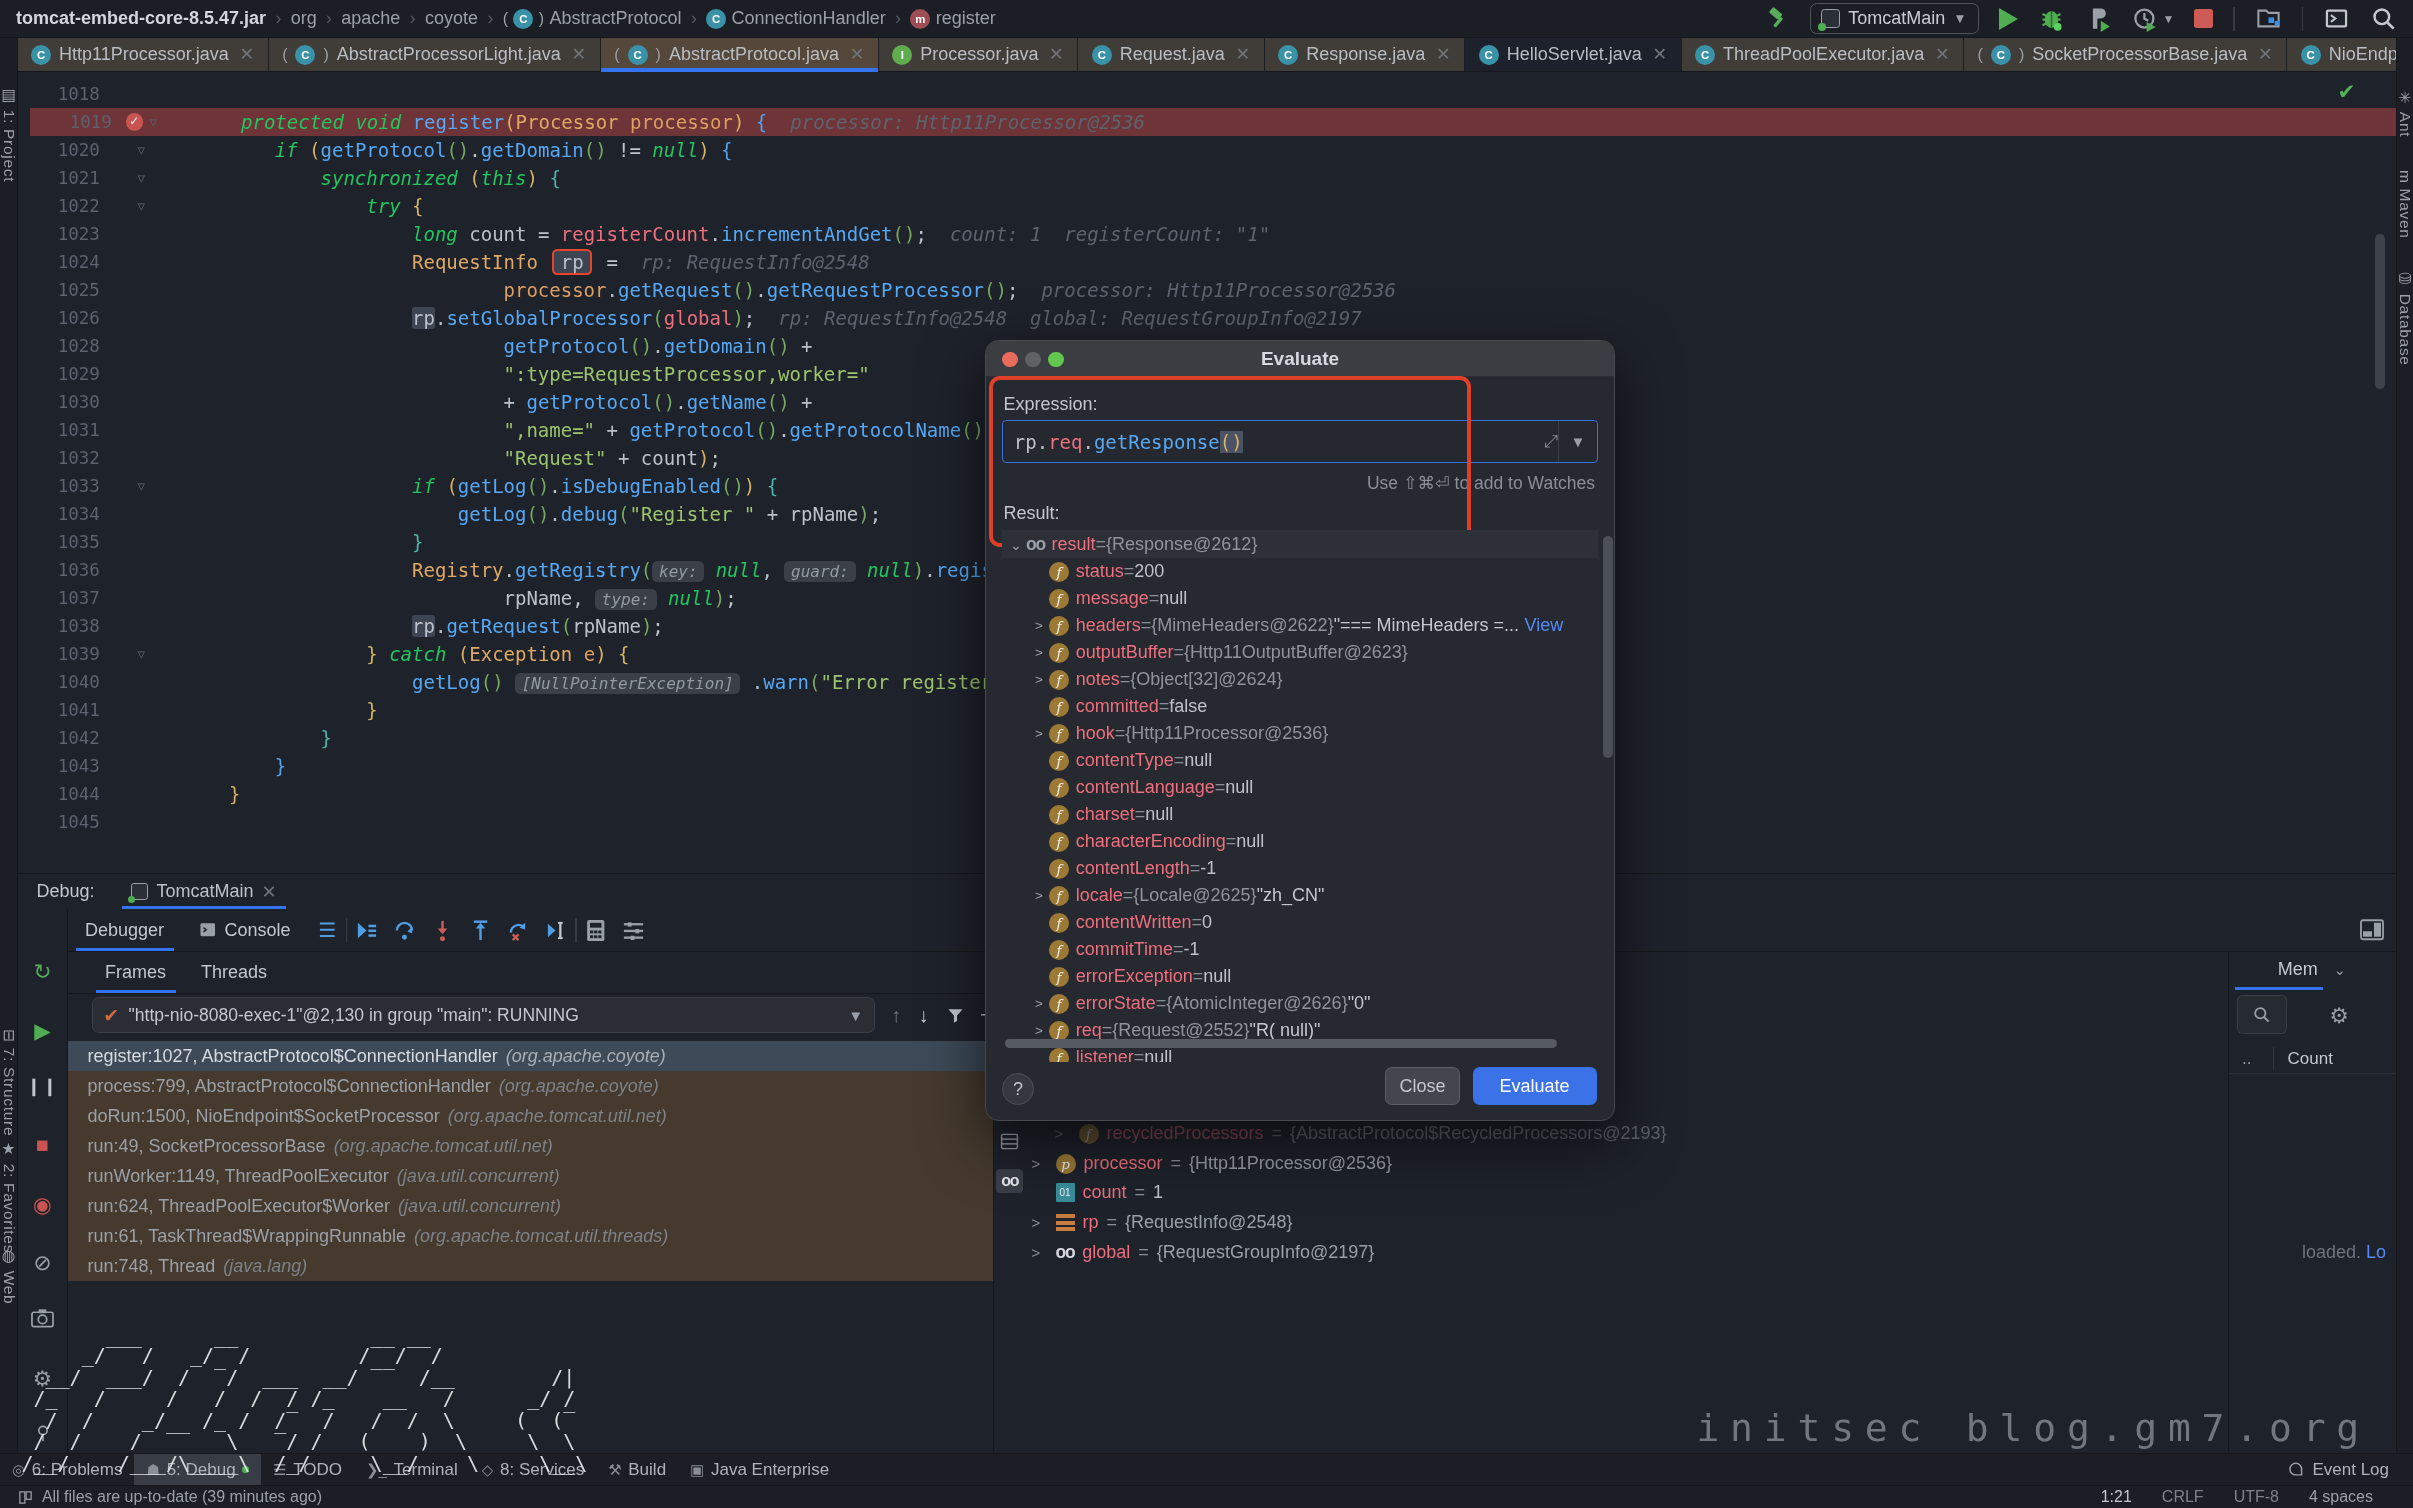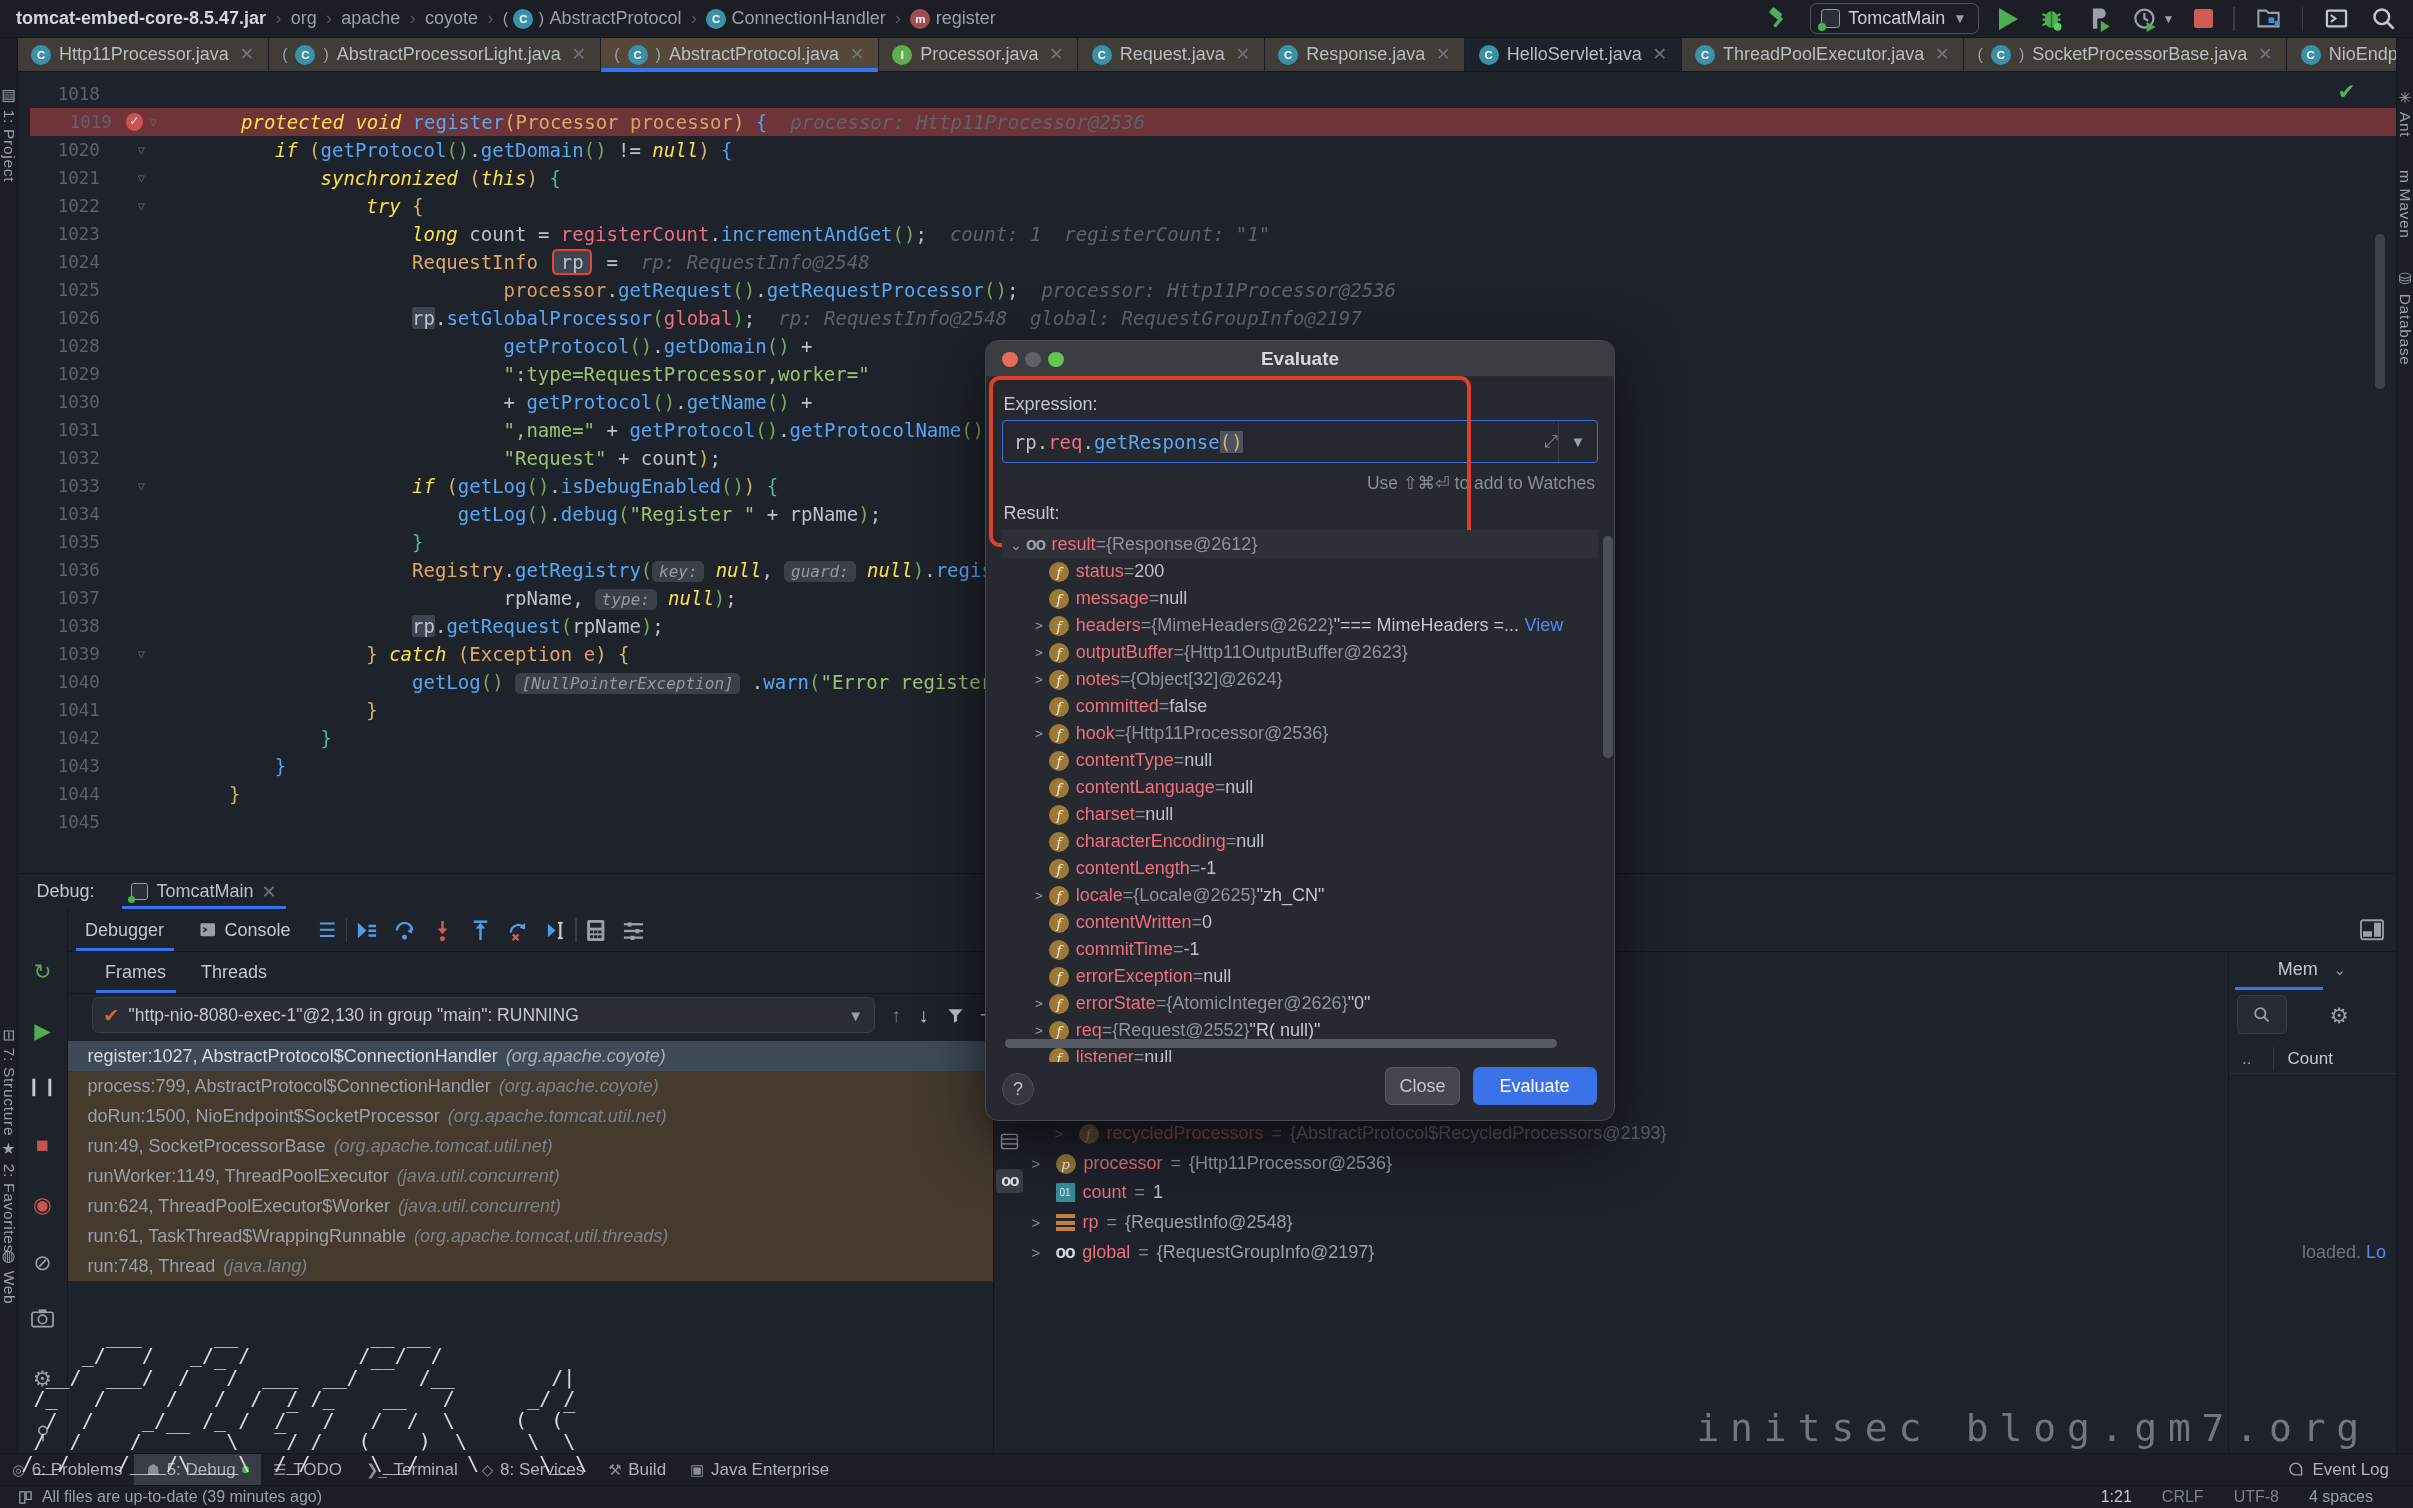--- a/index.html
+++ b/index.html
@@ -59,21 +59,21 @@
                 font-size:17.5px; flex:none; font-family:"DejaVu Sans Mono",monospace; }
   .eline .bpmark { position:absolute; left:96px; top:5.4px; width:17.5px; height:17.5px;
                    background:#c75450; border-radius:50%; color:#e9ebee; font-size:12px;
                    text-align:center; line-height:17.5px; }
   .eline .fold { position:absolute; left:120px; top:0; color:#5c626e; font-size:15px; }
   .eline pre { font-family:"DejaVu Sans Mono",monospace; font-size:19px; line-height:28px;
                margin-left:31px; white-space:pre; }
   .eline.bp { background:#6e3438;margin-left:12px; }
   .eline.exec { background:#c5c9f4; }
   .eline.exec .gut { color:#3c4049; }
-  .tok-k { color:#fde047; font-style:italic; }
+  .tok-k { color:#22c55e; font-style:italic; }
   .tok-m { color:#56a8f5; }
   .tok-t { color:#dfa964; }
   .tok-p { color:#dd9e61; }
   .tok-f { color:#ee6f7d; }
   .tok-s { color:#9dc46c; }
   .tok-d { color:#bcc1ca; }
   .tok-y { color:#d6b263; }
   .tok-g { color:#76a85e; }
   .tok-c { color:#4db6ac; }
   .tok-b { color:#4fa3ef; }

